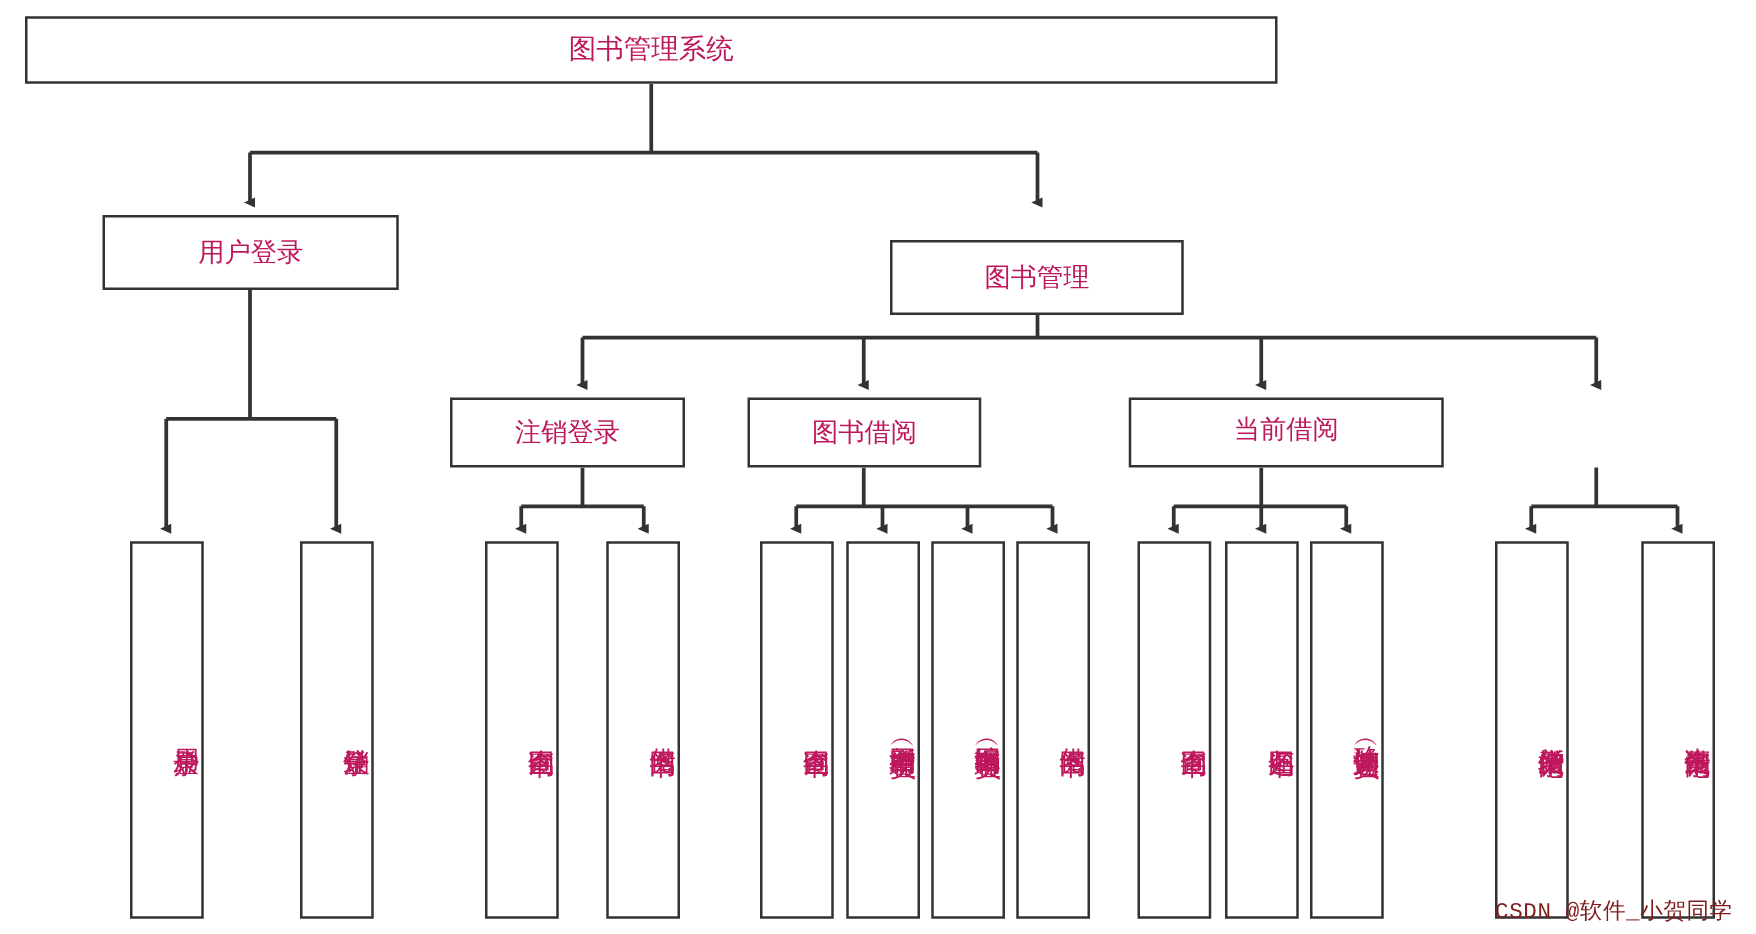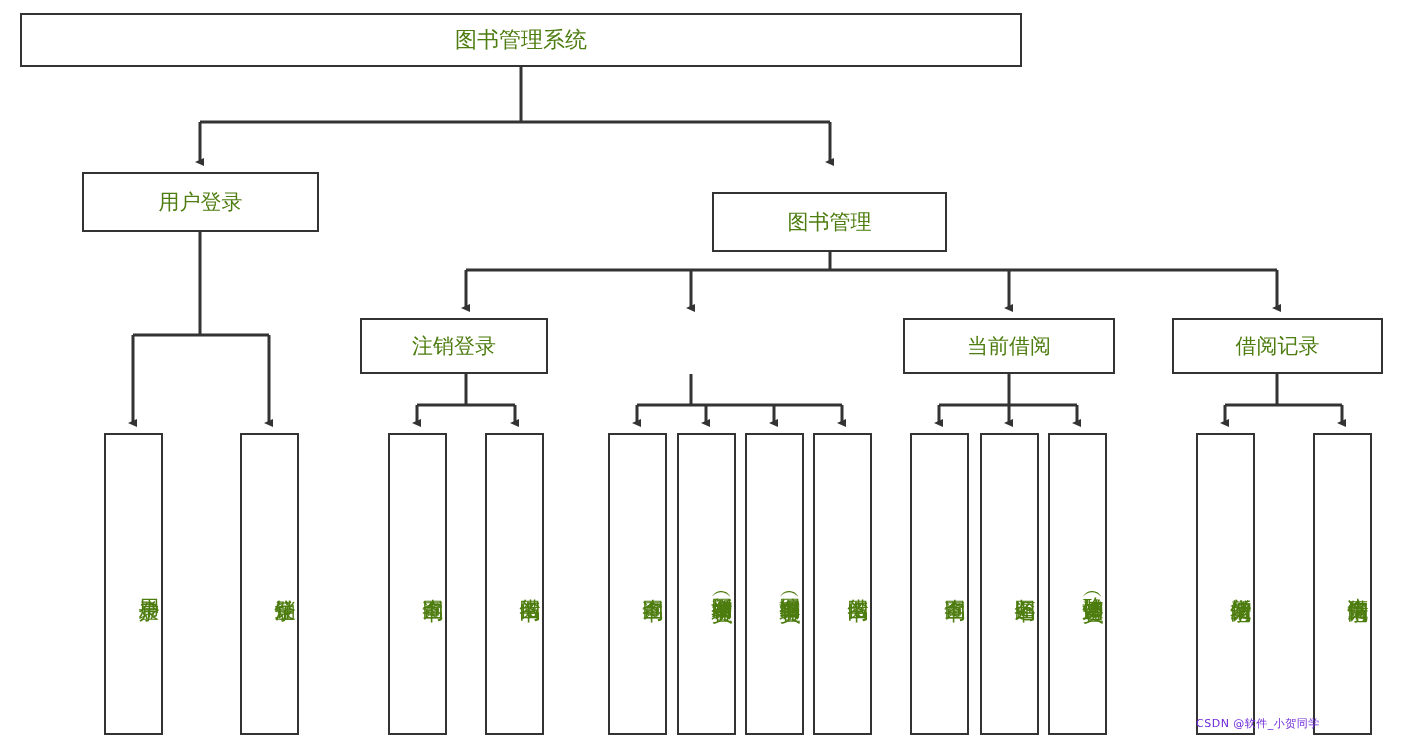--- a/index.html
+++ b/index.html
@@ -27,45 +27,46 @@
     pointer-events: none;
   }
   .node {
     position: absolute;
     box-sizing: border-box;
     border: 2px solid #333333;
     background: #ffffff;
     display: flex;
     align-items: center;
     justify-content: center;
-    color: #4d7c0f;
+    color: #be185d;
     line-height: 1.18;
   }
   .node.h {
     font-size: 21px;
   }
   .node.v {
     writing-mode: vertical-rl;
     text-orientation: upright;
     font-size: 21px;
     padding-top: 6px;
     padding-bottom: 6px;
     align-items: flex-start;
     justify-content: center;
     letter-spacing: 1px;
   }
   .node.root {
     font-size: 22px;
   }
   .watermark {
     position: absolute;
-    font-size: 11px;
-    color: #6d28d9;
+    font-size: 18px;
+    color: #7f1d1d;
     white-space: nowrap;
     letter-spacing: 0.5px;
+    font-family: Liberation Mono, monospace;
   }
 </style>
 </head>
 <body>
 
 <div id="canvas">
 
   <svg id="wires" viewBox="0 0 1405 747" xmlns="http://www.w3.org/2000/svg">
     <defs>
       <marker id="arrow" markerWidth="10" markerHeight="10" refX="5" refY="5" orient="auto" markerUnits="userSpaceOnUse">
@@ -115,22 +116,22 @@
       <path d="M1342,405 L1342,423" marker-end="url(#arrow)"></path>
     </g>
   </svg>
 
   <div class="node h root" style="left:20px; top:13px; width:1002px; height:54px;">图书管理系统</div>
 
   <div class="node h" style="left:82px; top:172px; width:237px; height:60px;">用户登录</div>
   <div class="node h" style="left:712px; top:172px; width:235px; height:60px;margin-top:20px;">图书管理</div>
 
   <div class="node h" style="left:360px; top:318px; width:188px; height:56px;">注销登录</div>
-  <div class="node h" style="left:903px; top:318px; width:212px; height:56px;">当前借阅</div>
-  <div class="node h" style="left:1172px; top:318px; width:211px; height:56px;">借阅记录</div>
+  <div class="node h" style="left:598px; top:318px; width:187px; height:56px;">图书借阅</div>
+  <div class="node h" style="left:903px; top:318px; width:252px; height:56px;font-family:Liberation Mono, monospace;">当前借阅</div>
 
   <div class="node v" style="left:104px; top:433px; width:59px; height:302px;">用户登录</div>
   <div class="node v" style="left:240px; top:433px; width:59px; height:302px;">注销登录</div>
 
   <div class="node v" style="left:388px; top:433px; width:59px; height:302px;">查询图书</div>
   <div class="node v" style="left:485px; top:433px; width:59px; height:302px;">借阅图书</div>
 
   <div class="node v" style="left:608px; top:433px; width:59px; height:302px;">查询图书</div>
   <div class="node v" style="left:677px; top:433px; width:59px; height:302px;">新增图书（管理员）</div>
   <div class="node v" style="left:745px; top:433px; width:59px; height:302px;">编辑图书（管理员）</div>

